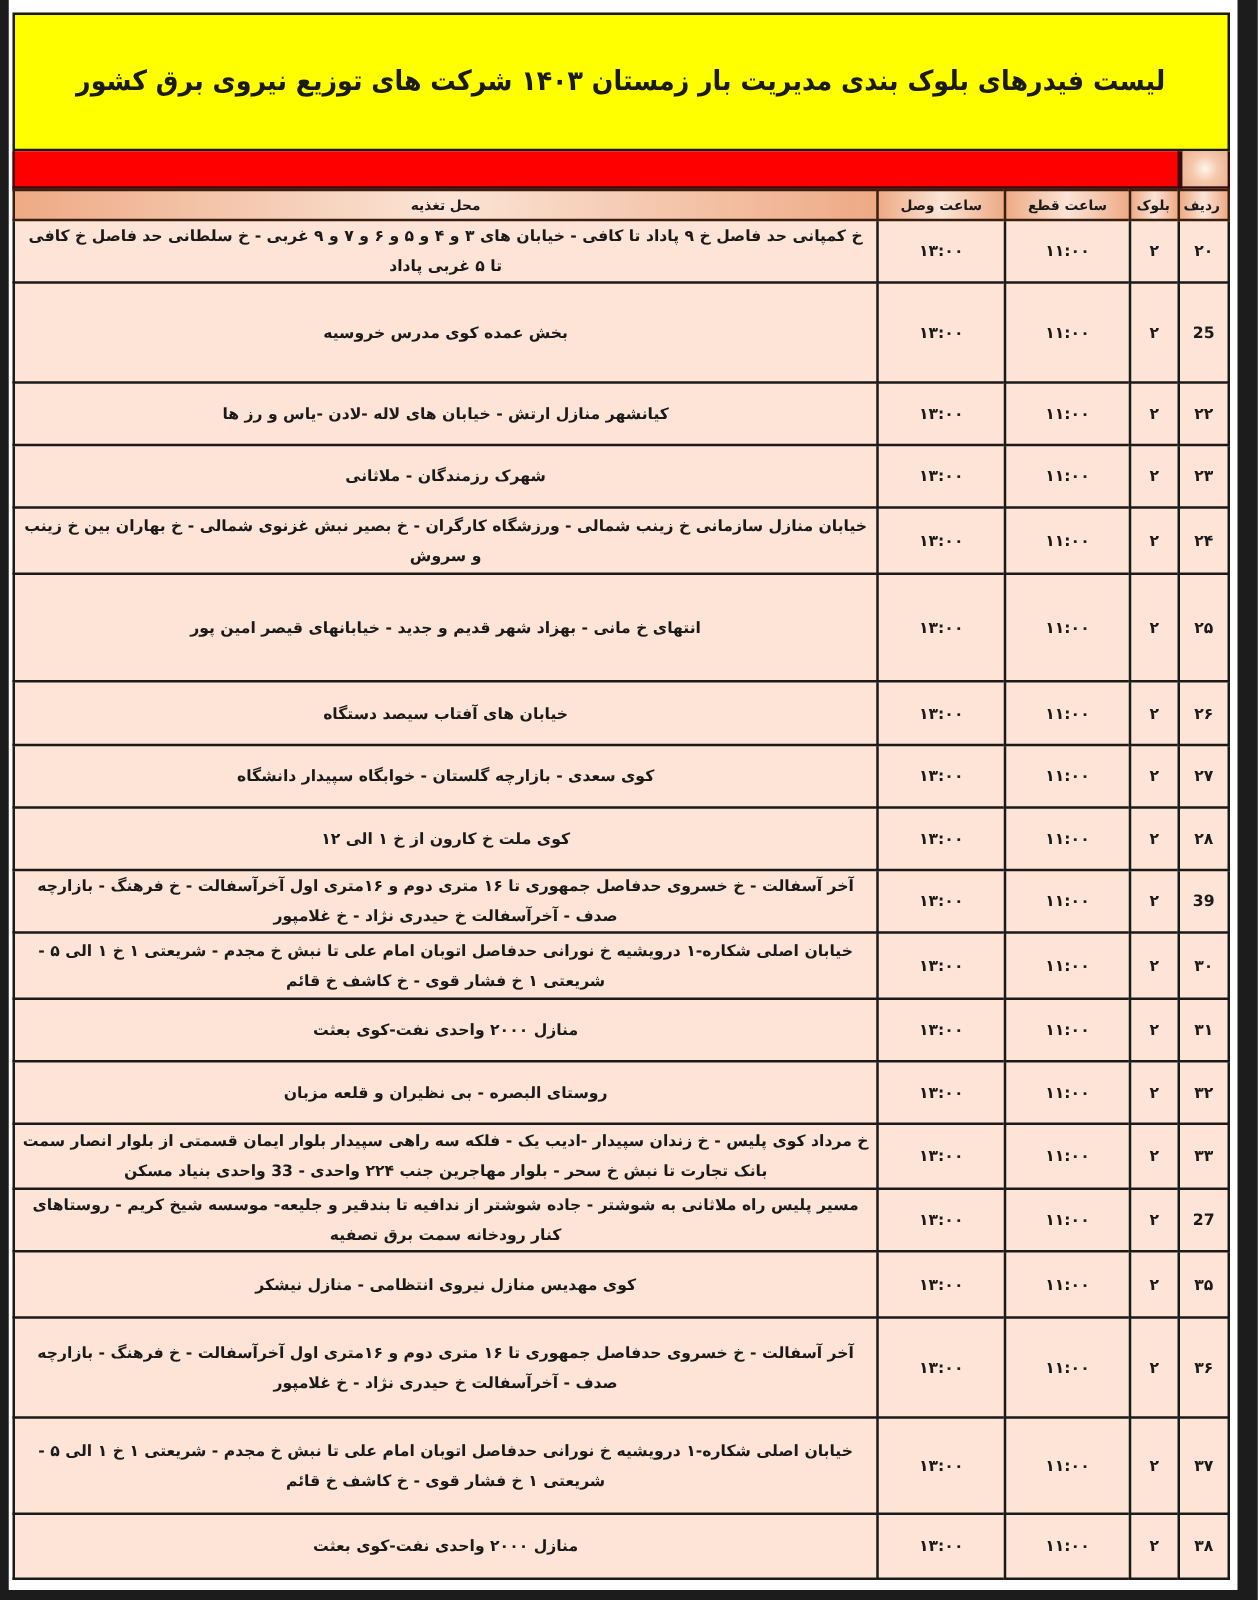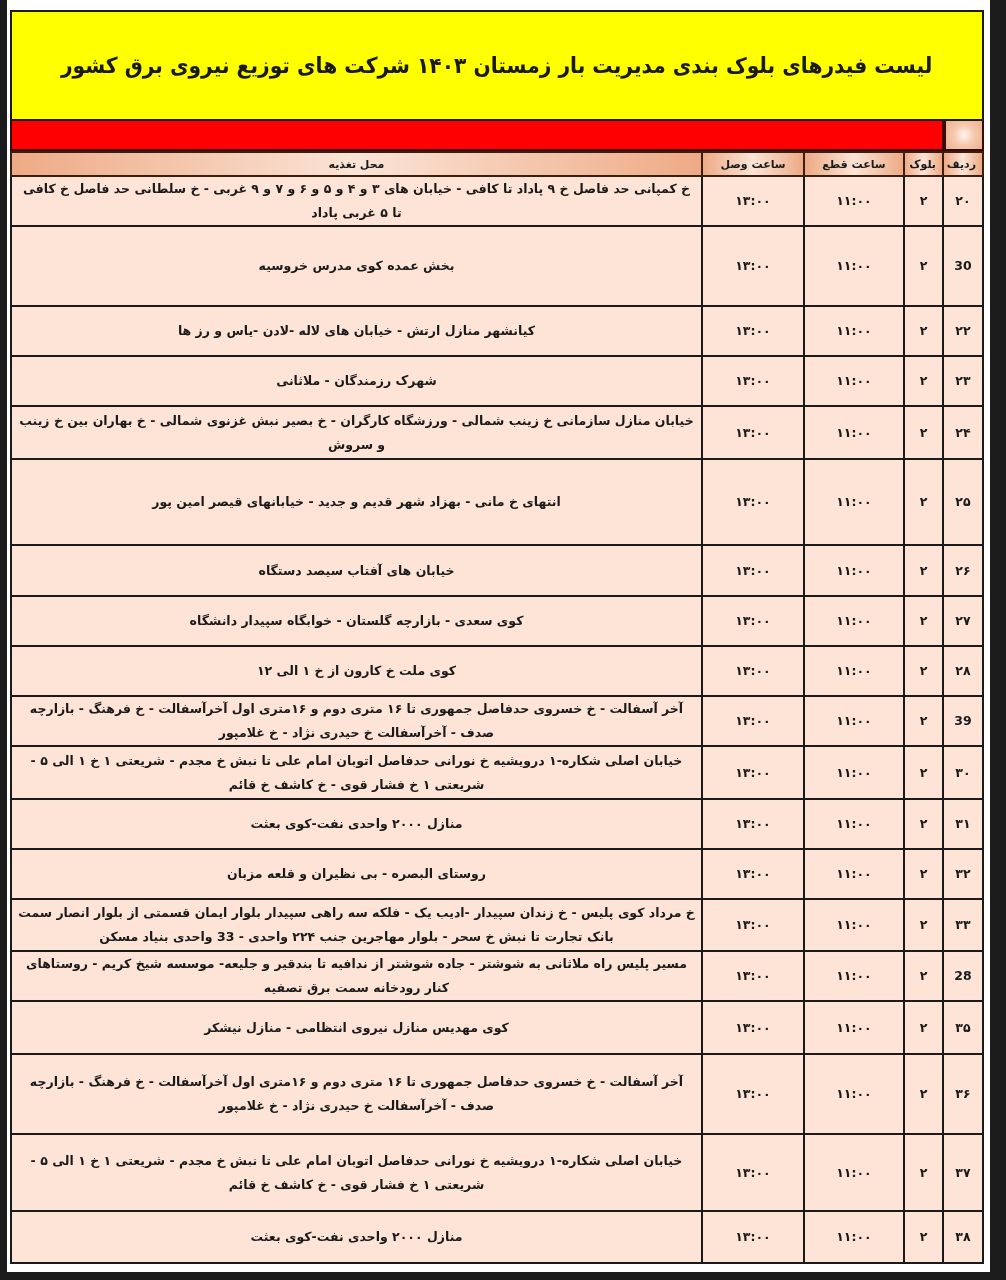--- a/index.html
+++ b/index.html
@@ -136,21 +136,21 @@
   </thead>
   <tbody id="rows">
       <tr style="height: 50px;">
         <td class="num">۲۰</td>
         <td class="block">۲</td>
         <td class="time">۱۱:۰۰</td>
         <td class="time">۱۳:۰۰</td>
         <td class="place">خ کمپانی حد فاصل خ ۹ پاداد تا کافی - خیابان های ۳ و ۴ و ۵ و ۶ و ۷ و ۹ غربی - خ سلطانی حد فاصل خ کافی تا ۵ غربی پاداد</td>
       </tr>
       <tr style="height: 80px;">
-        <td class="num">30</td>
+        <td class="num">25</td>
         <td class="block">۲</td>
         <td class="time">۱۱:۰۰</td>
         <td class="time">۱۳:۰۰</td>
         <td class="place">بخش عمده کوی مدرس خروسیه</td>
       </tr>
       <tr style="height: 50px;">
         <td class="num">۲۲</td>
         <td class="block">۲</td>
         <td class="time">۱۱:۰۰</td>
         <td class="time">۱۳:۰۰</td>
@@ -227,21 +227,21 @@
         <td class="place">روستای البصره - بی نظیران و قلعه مزبان</td>
       </tr>
       <tr style="height: 52px;">
         <td class="num">۳۳</td>
         <td class="block">۲</td>
         <td class="time">۱۱:۰۰</td>
         <td class="time">۱۳:۰۰</td>
         <td class="place">خ مرداد کوی پلیس - خ زندان سپیدار -ادیب یک - فلکه سه راهی سپیدار بلوار ایمان قسمتی از بلوار انصار سمت بانک تجارت تا نبش خ سحر - بلوار مهاجرین جنب ۲۲۴ واحدی - 33 واحدی بنیاد مسکن</td>
       </tr>
       <tr style="height: 50px;">
-        <td class="num">28</td>
+        <td class="num">27</td>
         <td class="block">۲</td>
         <td class="time">۱۱:۰۰</td>
         <td class="time">۱۳:۰۰</td>
         <td class="place">مسیر پلیس راه ملاثانی به شوشتر - جاده شوشتر از ندافیه تا بندقیر و جلیعه- موسسه شیخ کریم - روستاهای کنار رودخانه سمت برق تصفیه</td>
       </tr>
       <tr style="height: 53px;">
         <td class="num">۳۵</td>
         <td class="block">۲</td>
         <td class="time">۱۱:۰۰</td>
         <td class="time">۱۳:۰۰</td>

